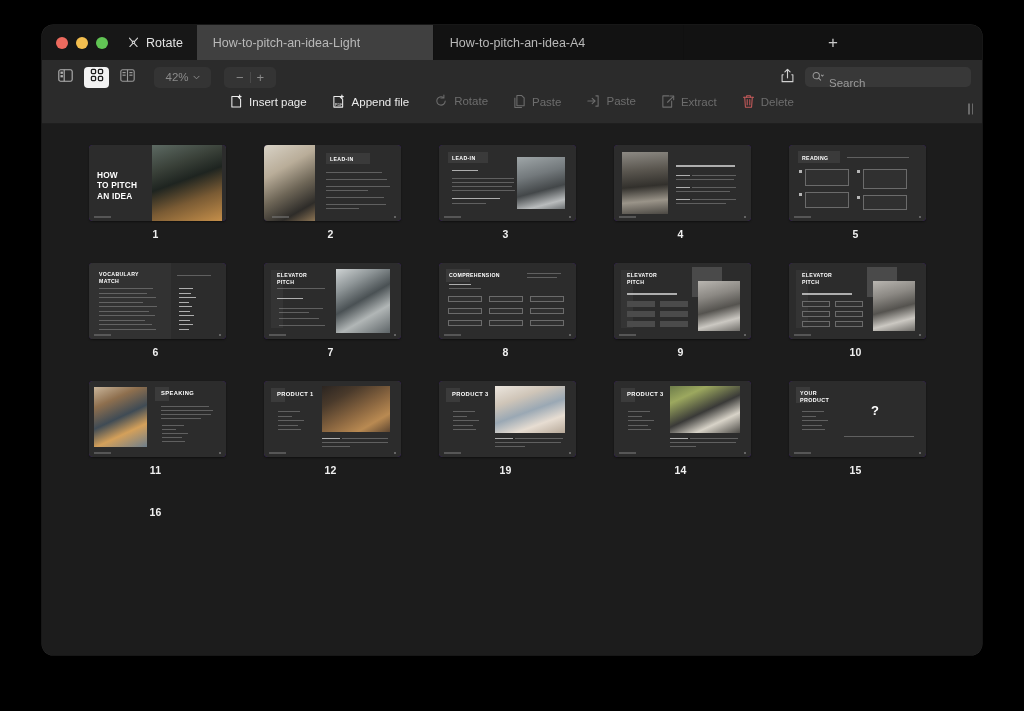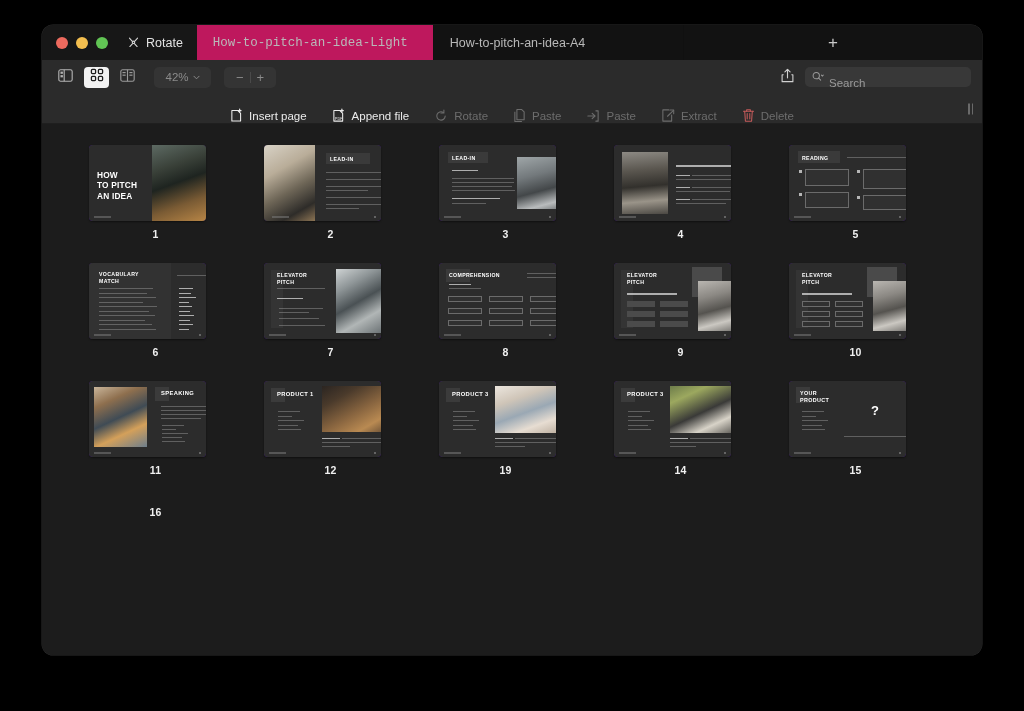--- a/index.html
+++ b/index.html
@@ -51,21 +51,21 @@
     display: flex; align-items: center;
     position: relative;
     font-size: 12.5px;
     color: #b9b9b9;
     padding: 0 16px;
     min-width: 0;
     cursor: default;
     border-left: 1px solid #101010;
   }
   .tab .tab-label { white-space: nowrap; overflow: hidden; text-overflow: ellipsis; }
-  .tab-light { width: 236px; background: #be185d; border-left: none; font-family: Liberation Mono, monospace; }
+  .tab-light { width: 236px; background: #404040; border-left: none; }
   .tab-dark {
     width: 247px;
     background: #2b2b2b;
     color: #ffffff;
     justify-content: space-between;
   }
   .tab-a4 { width: 250px; background: #121212; }
   .tab-close {
     color: #a3a3a3; font-size: 13px; line-height: 1;
     margin-left: 10px; padding: 2px 3px;
@@ -126,21 +126,21 @@
     gap: 5px;
     padding: 0 7px;
     cursor: text;
   }
   .search-box .ph { color: #9a9a9a; font-size: 11.5px; margin-top: 12px; }
 
   
   #toolbar-actions {
     height: 30px;
     background: #2b2b2b;
-    display: flex; align-items: flex-end; justify-content: center;
+    display: flex; align-items: flex-start; justify-content: center;
     gap: 25px;
     position: relative;
     border-bottom: 1px solid #1f1f1f;
   }
   .action {
     display: flex; align-items: center; gap: 6px;
     font-size: 11.5px;
     color: #ebebeb;
     cursor: default;
   }
@@ -163,21 +163,21 @@
     overflow: hidden;
   }
   #thumb-grid {
     display: grid;
     grid-template-columns: repeat(5, 133px);
     column-gap: 42px;
     row-gap: 23px;
   }
   .thumb-cell { width: 133px; cursor: default; }
   .thumb {
-    width: 117px; height: 76px;
+    width: 137px; height: 76px;
     background: #4c1d95;
     border-radius: 4px;
     overflow: hidden;
     position: relative;
     box-shadow: 0 1px 2px rgba(0,0,0,.45);
   }
   .thumb-num {
     text-align: center;
     color: #f0f0f0;
     font-size: 10.5px;

